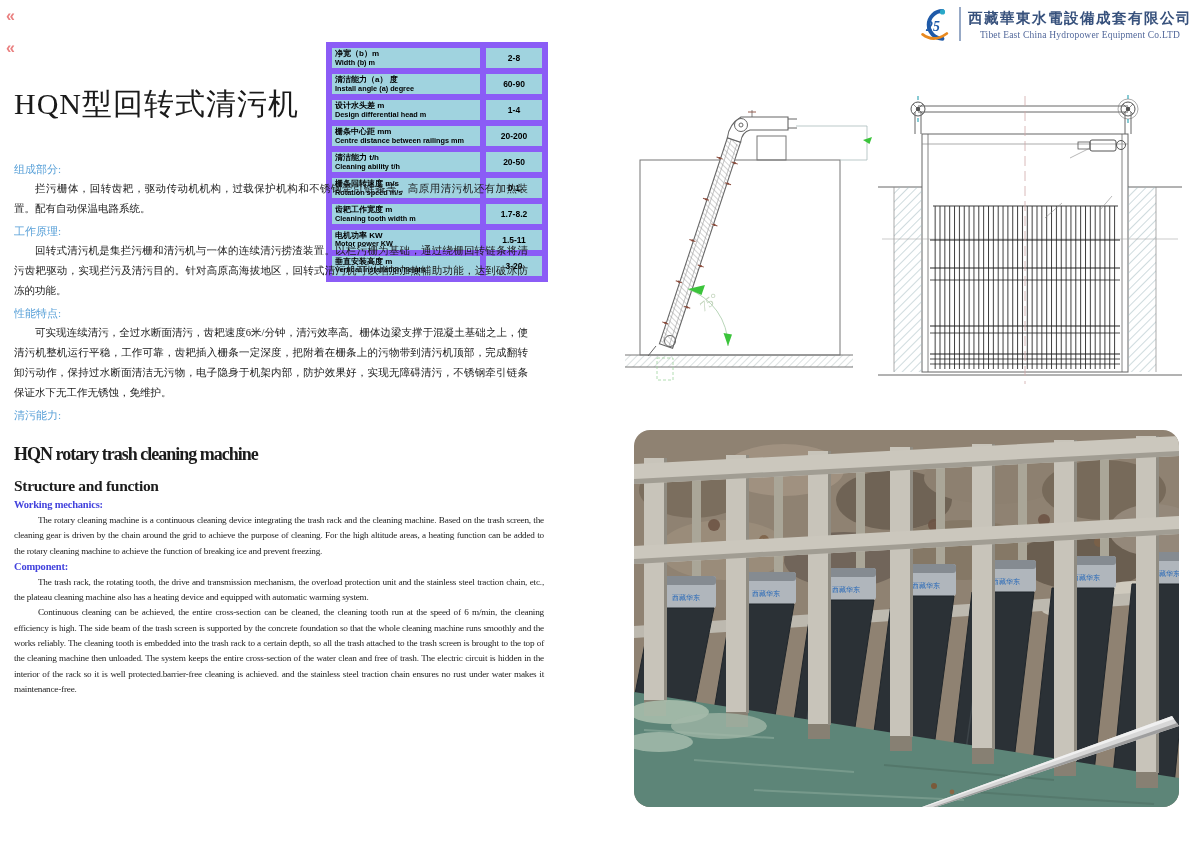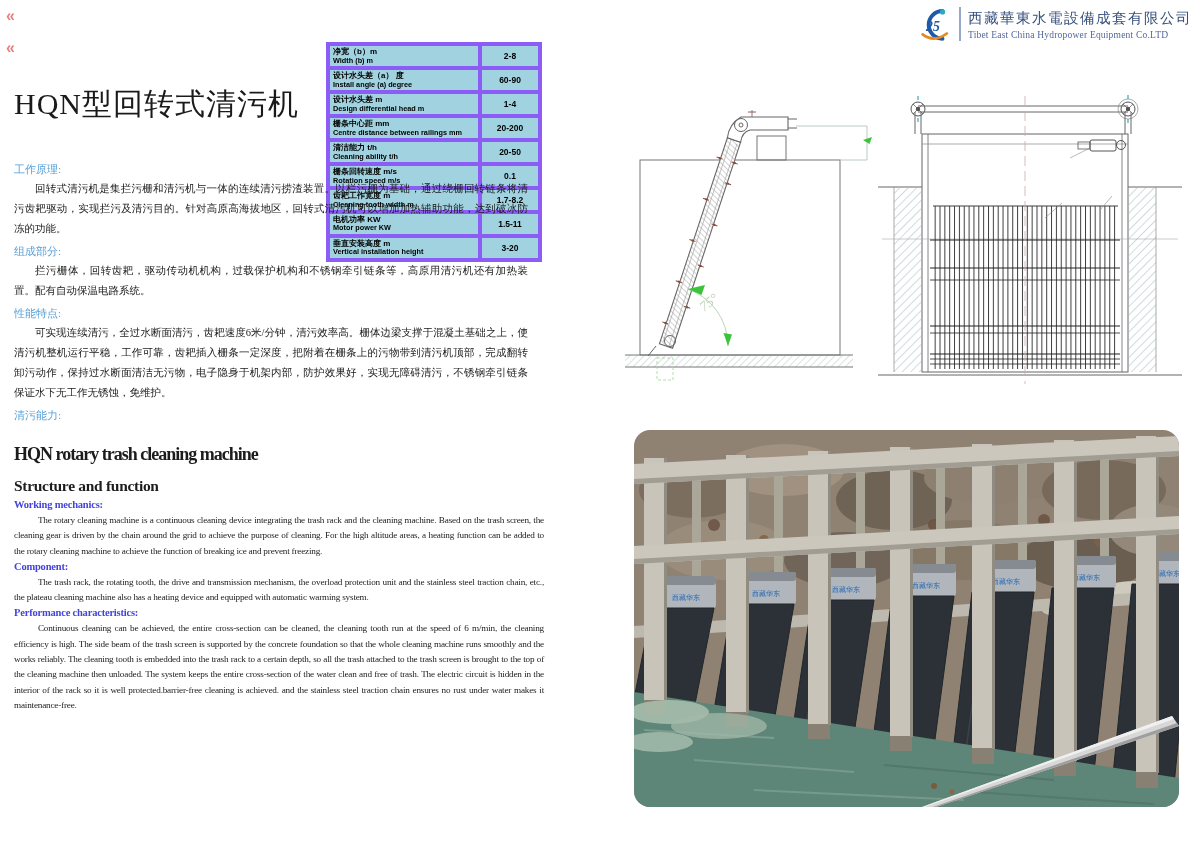--- a/index.html
+++ b/index.html
@@ -8,29 +8,29 @@
 
   
   .corner-mark{position:absolute;left:6px;color:#ea8080;font-size:16px;font-weight:bold;line-height:1;}
   .corner-mark.m1{top:8px;}
   .corner-mark.m2{top:40px;}
 
   
   .logo-block{position:absolute;top:5px;right:8px;display:flex;align-items:center;gap:7px;}
   .logo-icon{width:38px;height:38px;}
   .logo-divider{width:2px;height:34px;background:#97a9c6;}
-  .company-cn{font-family:"Liberation Serif",serif;font-size:14.5px;font-weight:normal;
+  .company-cn{font-family:"Liberation Serif",serif;font-size:14.5px;font-weight:bold;
               color:#37517c;letter-spacing:1.5px;white-space:nowrap;}
   .company-en{font-family:"Liberation Serif",serif;font-size:9.5px;color:#51679a;
-              letter-spacing:.2px;margin-top:2px;white-space:nowrap;}
+              letter-spacing:.2px;margin-top:2px;white-space:nowrap;text-align:center;}
 
   
   .spec-table{position:absolute;left:326px;top:42px;width:196px;border-collapse:collapse;
               background:#a0d3df;border:2px solid #14333b;table-layout:fixed;}
-  .spec-table td{border:4px solid #8b5cf6;padding:1px 3px;vertical-align:middle;}
+  .spec-table td{border:6px solid #8b5cf6;padding:1px 3px;vertical-align:middle;}
   .spec-table td.lbl{width:142px;}
   .spec-table td.val{width:50px;text-align:center;font-size:8.5px;font-weight:bold;color:#000;}
   .cnl{font-size:8px;font-weight:bold;color:#000;line-height:1.2;}
   .enl{font-size:7.3px;font-weight:bold;color:#000;line-height:1.15;}
 
   
   .cn-col{position:absolute;left:14px;top:84px;width:514px;max-height:364px;overflow:hidden;
           font-family:"Liberation Serif","DejaVu Serif",serif;color:#1a1a1a;}
   .cn-title{font-size:30px;font-weight:400;margin:0 0 34px 0;letter-spacing:1px;}
   .cn-subtitle{font-size:17px;font-weight:400;margin:0 0 8px 0;}
@@ -76,21 +76,21 @@
     <tbody>
       <tr>
         <td class="lbl">
             <div class="cnl">净宽（b）m</div>
             <div class="enl">Width (b) m</div>
           </td>
         <td class="val">2-8</td>
       </tr>
       <tr>
         <td class="lbl">
-            <div class="cnl">设计水头差（a） 度</div>
+            <div class="cnl">清洁能力（a） 度</div>
             <div class="enl">Install angle (a) degree</div>
           </td>
         <td class="val">60-90</td>
       </tr>
       <tr>
         <td class="lbl">
             <div class="cnl">设计水头差  m</div>
             <div class="enl">Design differential head m</div>
           </td>
         <td class="val">1-4</td>
@@ -136,26 +136,26 @@
             <div class="enl">Vertical installation height</div>
           </td>
         <td class="val">3-20</td>
       </tr>
     </tbody>
   </table>
 
   <section class="cn-col">
     <h1 class="cn-title">HQN型回转式清污机</h1>
     <div class="cn-sec">
+      <div class="cn-h">组成部分:</div>
+      <p class="cn-p">拦污栅体，回转齿耙，驱动传动机机构，过载保护机构和不锈钢牵引链条等，高原用清污机还有加热装置。配有自动保温电路系统。</p>
+    </div>
+    <div class="cn-sec">
       <div class="cn-h">工作原理:</div>
       <p class="cn-p">回转式清污机是集拦污栅和清污机与一体的连续清污捞渣装置。以栏污栅为基础，通过绕栅回转链条将清污齿耙驱动，实现拦污及清污目的。针对高原高海拔地区，回转式清污机可以增加加热辅助功能，达到破冰防冻的功能。</p>
-    </div>
-    <div class="cn-sec">
-      <div class="cn-h">组成部分:</div>
-      <p class="cn-p">拦污栅体，回转齿耙，驱动传动机机构，过载保护机构和不锈钢牵引链条等，高原用清污机还有加热装置。配有自动保温电路系统。</p>
     </div>
     <div class="cn-sec">
       <div class="cn-h">性能特点:</div>
       <p class="cn-p">可实现连续清污，全过水断面清污，齿耙速度6米/分钟，清污效率高。栅体边梁支撑于混凝土基础之上，使清污机整机运行平稳，工作可靠，齿耙插入栅条一定深度，把附着在栅条上的污物带到清污机顶部，完成翻转卸污动作，保持过水断面清洁无污物，电子隐身于机架内部，防护效果好，实现无障碍清污，不锈钢牵引链条保证水下无工作无锈蚀，免维护。</p>
     </div>
     <div class="cn-sec">
       <div class="cn-h">清污能力:</div>
 
     </div>
   </section>
@@ -165,21 +165,20 @@
     <h3 class="en-subtitle">Structure and function</h3>
     <div>
       <div class="en-h">Working mechanics:</div>
       <p class="en-p">The rotary cleaning machine is a continuous cleaning device integrating the trash rack and the cleaning machine. Based on the trash screen, the cleaning gear is driven by the chain around the grid to achieve the purpose of cleaning. For the high altitude areas, a heating function can be added to the rotary cleaning machine to achieve the function of breaking ice and prevent freezing.</p>
     </div>
     <div>
       <div class="en-h">Component:</div>
       <p class="en-p">The trash rack, the rotating tooth, the drive and transmission mechanism, the overload protection unit and the stainless steel traction chain, etc., the plateau cleaning machine also has a heating device and equipped with automatic warming system.</p>
     </div>
     <div>
-      <div class="en-h">Performance characteristics:</div>
       <p class="en-p">Continuous cleaning can be achieved, the entire cross-section can be cleaned, the cleaning tooth run at the speed of 6 m/min, the cleaning efficiency is high. The side beam of the trash screen is supported by the concrete foundation so that the whole cleaning machine runs smoothly and the works reliably. The cleaning tooth is embedded into the trash rack to a certain depth, so all the trash attached to the trash screen is brought to the top of the cleaning machine then unloaded. The system keeps the entire cross-section of the water clean and free of trash. The electric circuit is hidden in the interior of the rack so it is well protected.barrier-free cleaning is achieved. and the stainless steel traction chain ensures no rust under water makes it maintenance-free.</p>
     </div>
   </section>
 
   <svg class="drawings" viewBox="0 0 600 315">
     <defs>
       <pattern id="hWall" patternUnits="userSpaceOnUse" width="6" height="6" patternTransform="rotate(45)">
         <line x1="0" y1="0" x2="0" y2="6" stroke="#9fb7bd" stroke-width="1"></line>
       </pattern>
       <pattern id="hFloor" patternUnits="userSpaceOnUse" width="5" height="5" patternTransform="rotate(45)">

